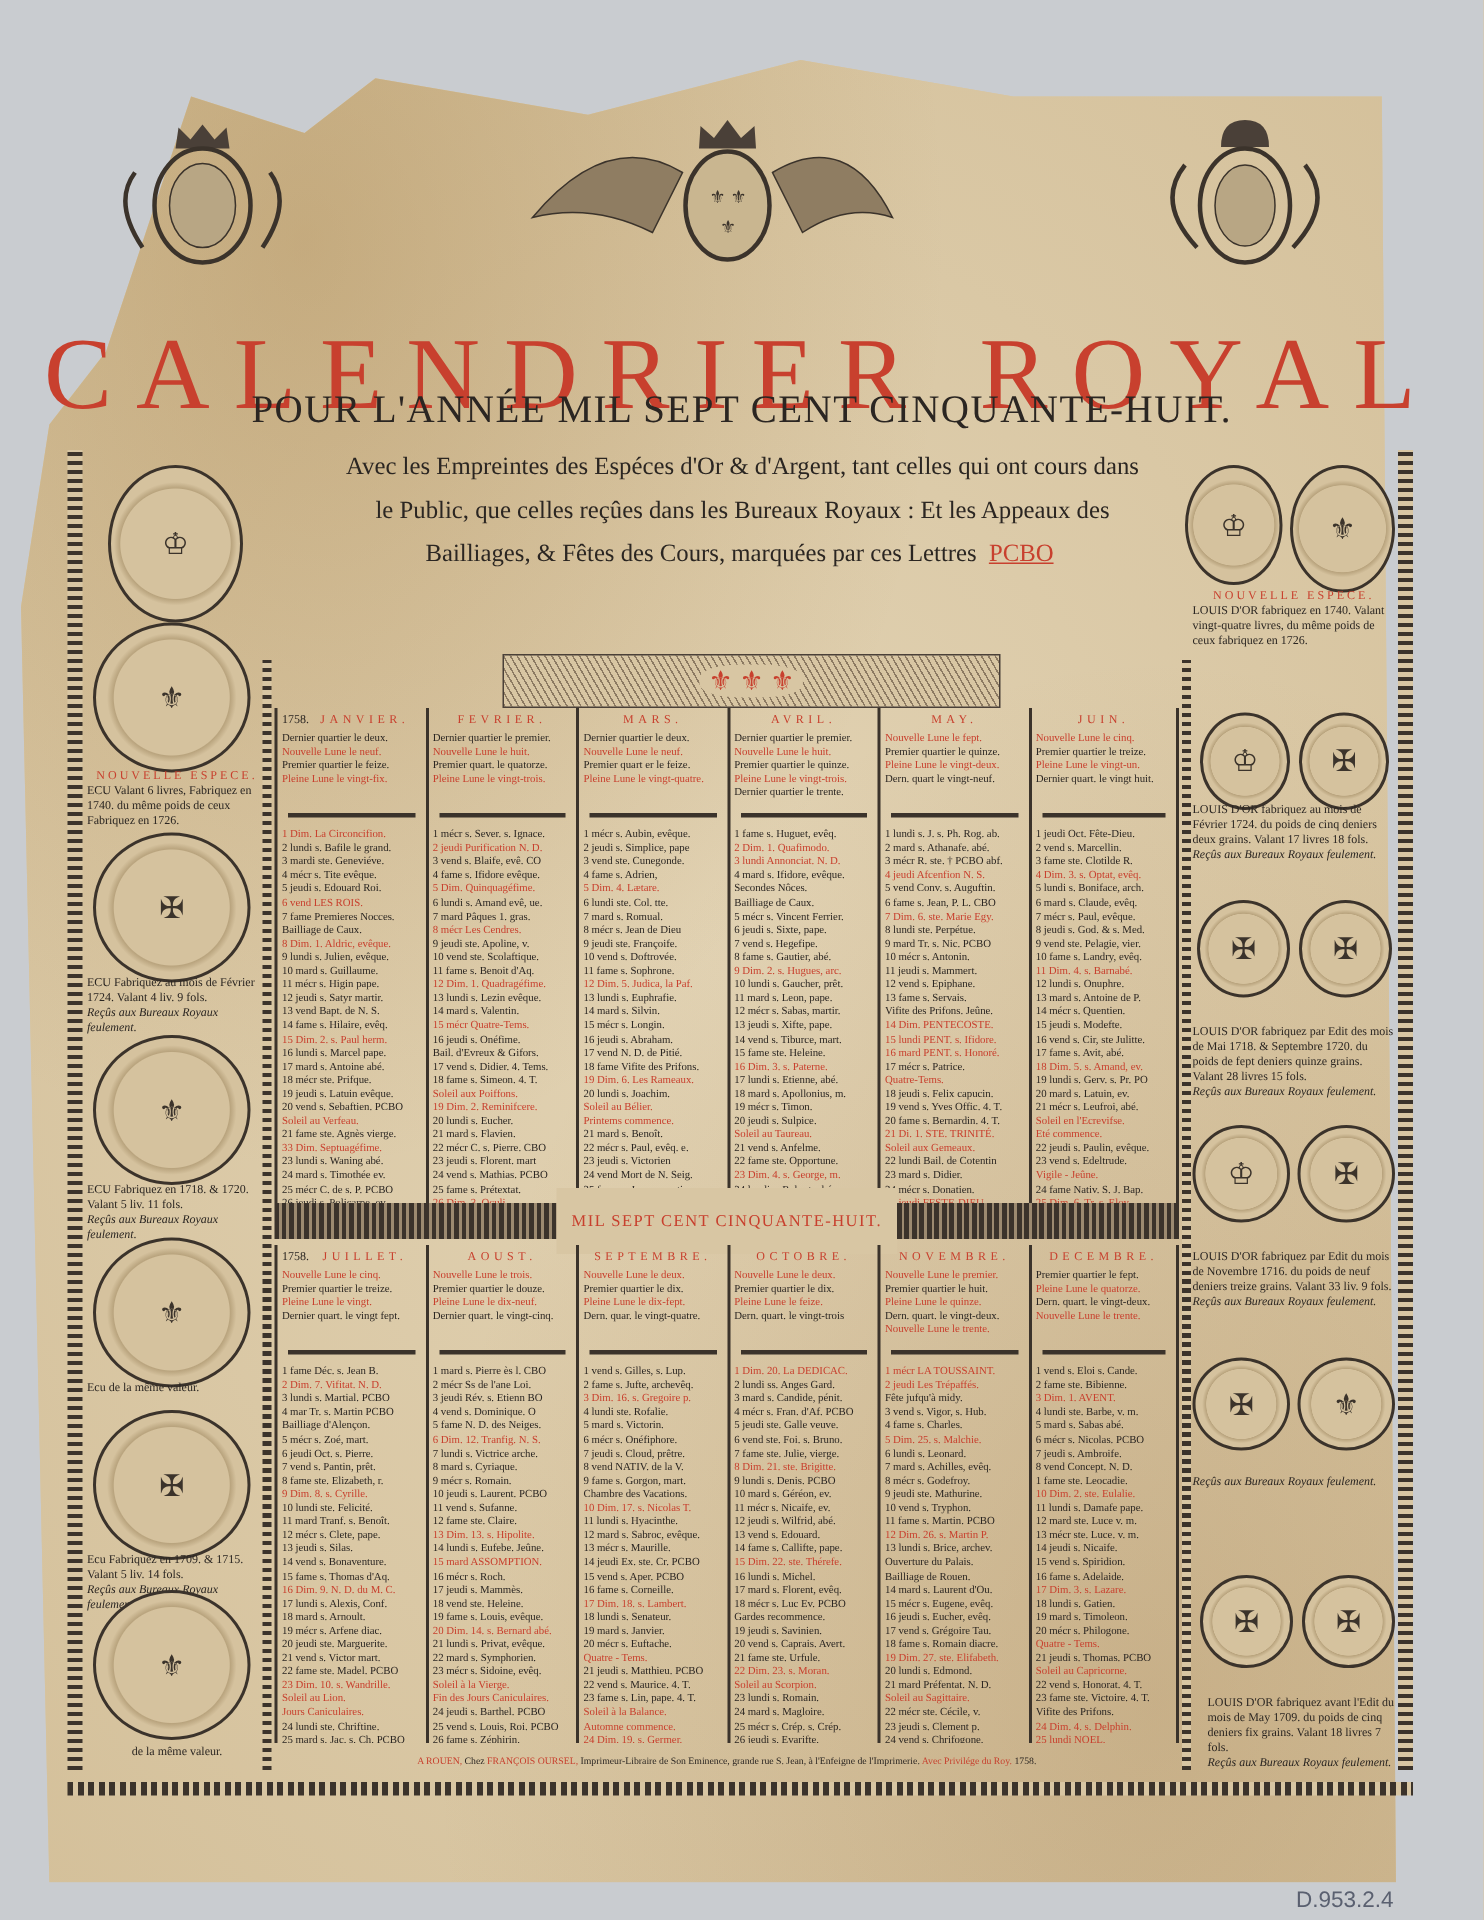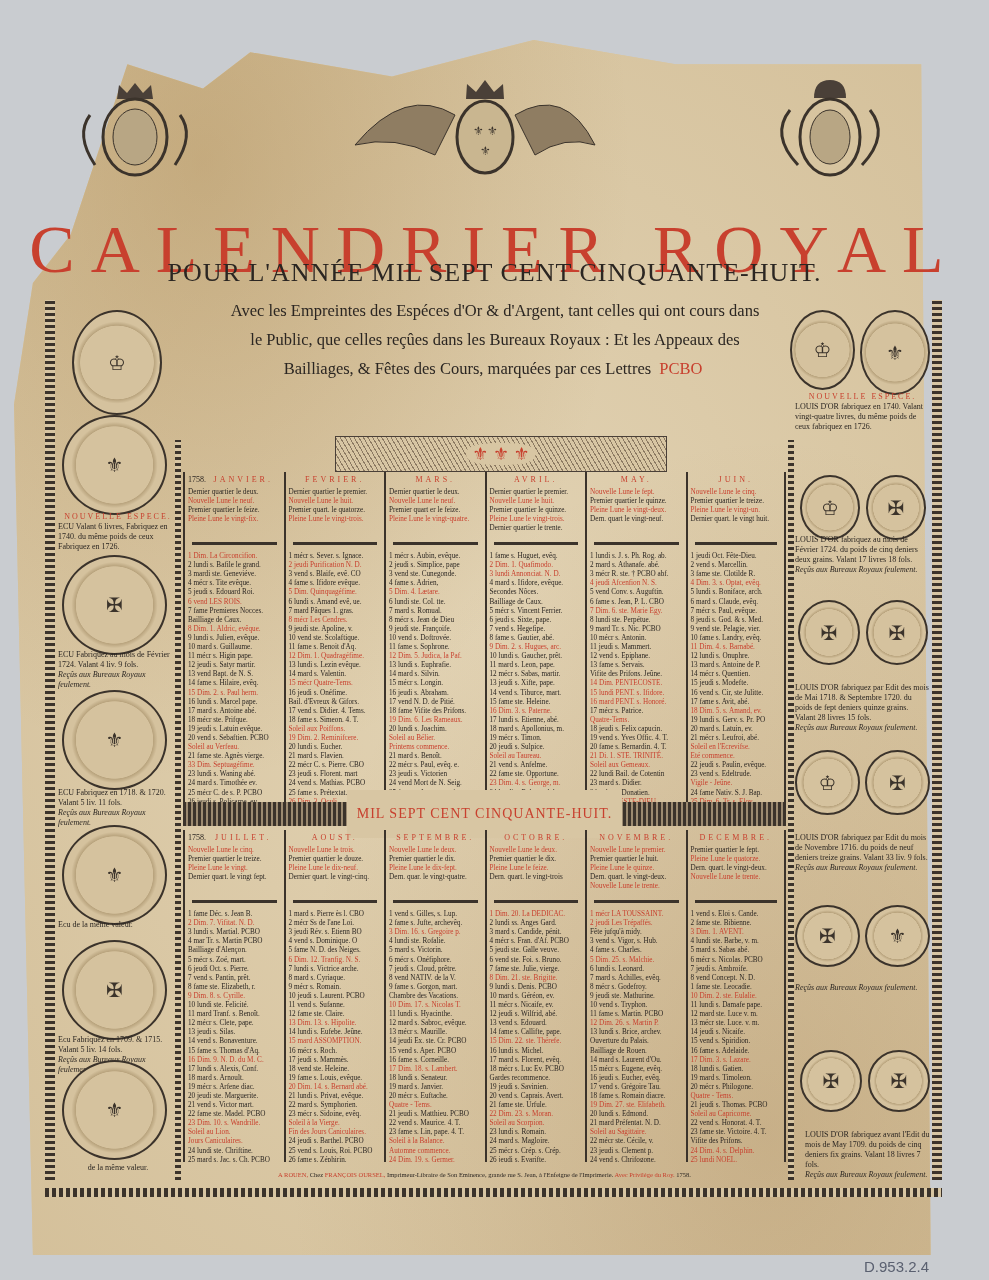--- a/index.html
+++ b/index.html
@@ -5,40 +5,40 @@
   html,body{margin:0;padding:0;}
   body{width:989px;height:1280px;background:#c9ccd0;position:relative;overflow:hidden;font-family:"Liberation Serif","DejaVu Serif",serif;color:#2b2622;}
   .sheet{position:absolute;left:14px;top:40px;width:945px;height:1215px;background:#d8c6a3;
     background-image:radial-gradient(ellipse at 20% 10%,rgba(160,120,60,.35),transparent 40%),radial-gradient(ellipse at 80% 90%,rgba(150,110,60,.25),transparent 45%),radial-gradient(ellipse at 50% 50%,#e2d3b4,#d4c09a);
     clip-path:polygon(12% 2%,20% 4%,25% 1%,40% 3%,55% 0%,70% 2%,96% 2%,97% 100%,2% 100%,0% 30%,2% 20%,6% 16%);}
   .red{color:#c8402e;}
   .crest{position:absolute;top:75px;width:150px;height:110px;}
   .title{position:absolute;top:210px;left:0;width:100%;text-align:center;font-size:68px;letter-spacing:16px;color:#c8402e;font-weight:normal;}
   .subtitle{position:absolute;top:258px;left:0;width:100%;text-align:center;font-size:26px;font-family:Liberation Serif, serif;letter-spacing:1px;}
   .intro{position:absolute;top:296px;left:215px;width:560px;text-align:center;font-size:16.5px;line-height:29px;}
-  .intro .red{margin:0 4px;}
+  .intro .red{margin:0 4px;text-decoration:underline;}
   .border-v{position:absolute;width:10px;background:repeating-linear-gradient(0deg,#3b332b 0 3px,#d8c6a3 3px 6px);}
   .border-h{position:absolute;height:9px;background:repeating-linear-gradient(90deg,#3b332b 0 4px,#d8c6a3 4px 7px);}
   .coin{position:absolute;border:2px solid #3b332b;border-radius:50%;box-sizing:border-box;display:flex;align-items:center;justify-content:center;font-size:9px;text-align:center;background:radial-gradient(circle,#d5c29e 55%,#b9a47e 56%,#d5c29e 62%);}
   .coin span{font-size:20px;color:#3b332b;}
   .note{position:absolute;font-size:8px;line-height:10px;}
   .note .head{color:#c8402e;letter-spacing:2px;font-size:8px;text-align:center;}
   .note .it{font-style:italic;}
   .vignette{position:absolute;left:335px;top:436px;width:330px;height:34px;border:1px solid #4a4038;background:repeating-linear-gradient(60deg,#8c7a62 0 1px,#d8c6a3 1px 4px);}
   .vignette .fleur{position:absolute;left:50%;top:6px;transform:translateX(-50%);font-size:18px;color:#c8402e;background:#d8c6a3;padding:0 6px;border-radius:40%;}
   .grid{position:absolute;left:183px;width:603px;display:grid;grid-template-columns:repeat(6,1fr);}
   .month{border-left:2px solid #3b332b;padding:0 3px;font-size:7.2px;line-height:9.1px;overflow:hidden;}
   .month:last-child{border-right:2px solid #3b332b;}
   .mname{text-align:center;color:#c8402e;letter-spacing:3px;font-size:8px;margin:3px 0 4px;}
   .mname .yr{color:#2b2622;letter-spacing:0;float:left;}
   .phases{min-height:48px;}
   .rule{border-top:3px solid #3b332b;margin:6px 4px 7px;}
   .day{white-space:nowrap;}
   .banner{position:absolute;left:183px;top:802px;width:603px;height:24px;background:repeating-linear-gradient(90deg,#3b332b 0 3px,#9c8a70 3px 5px);display:flex;align-items:center;justify-content:center;}
-  .banner span{background:#d8c6a3;color:#c8402e;font-size:14px;padding:16px 10px;letter-spacing:1px;}
+  .banner span{background:#d8c6a3;color:#c8402e;font-size:11px;padding:16px 10px;letter-spacing:1px;}
   .imprint{position:absolute;left:183px;top:1171px;width:603px;text-align:center;font-size:6.5px;}
   .stamp{position:absolute;right:60px;top:1258px;font-size:15px;color:#5a6070;font-family:"Liberation Sans",sans-serif;}
 </style>
 </head>
 <body>
 
 <div class="sheet"></div>
 
 <svg class="crest" style="left:60px" viewBox="0 0 150 110">
   <path d="M75 8 l8 10 l8-8 l2 14 h-36 l2-14 l8 8z" fill="#4a4038"></path>

